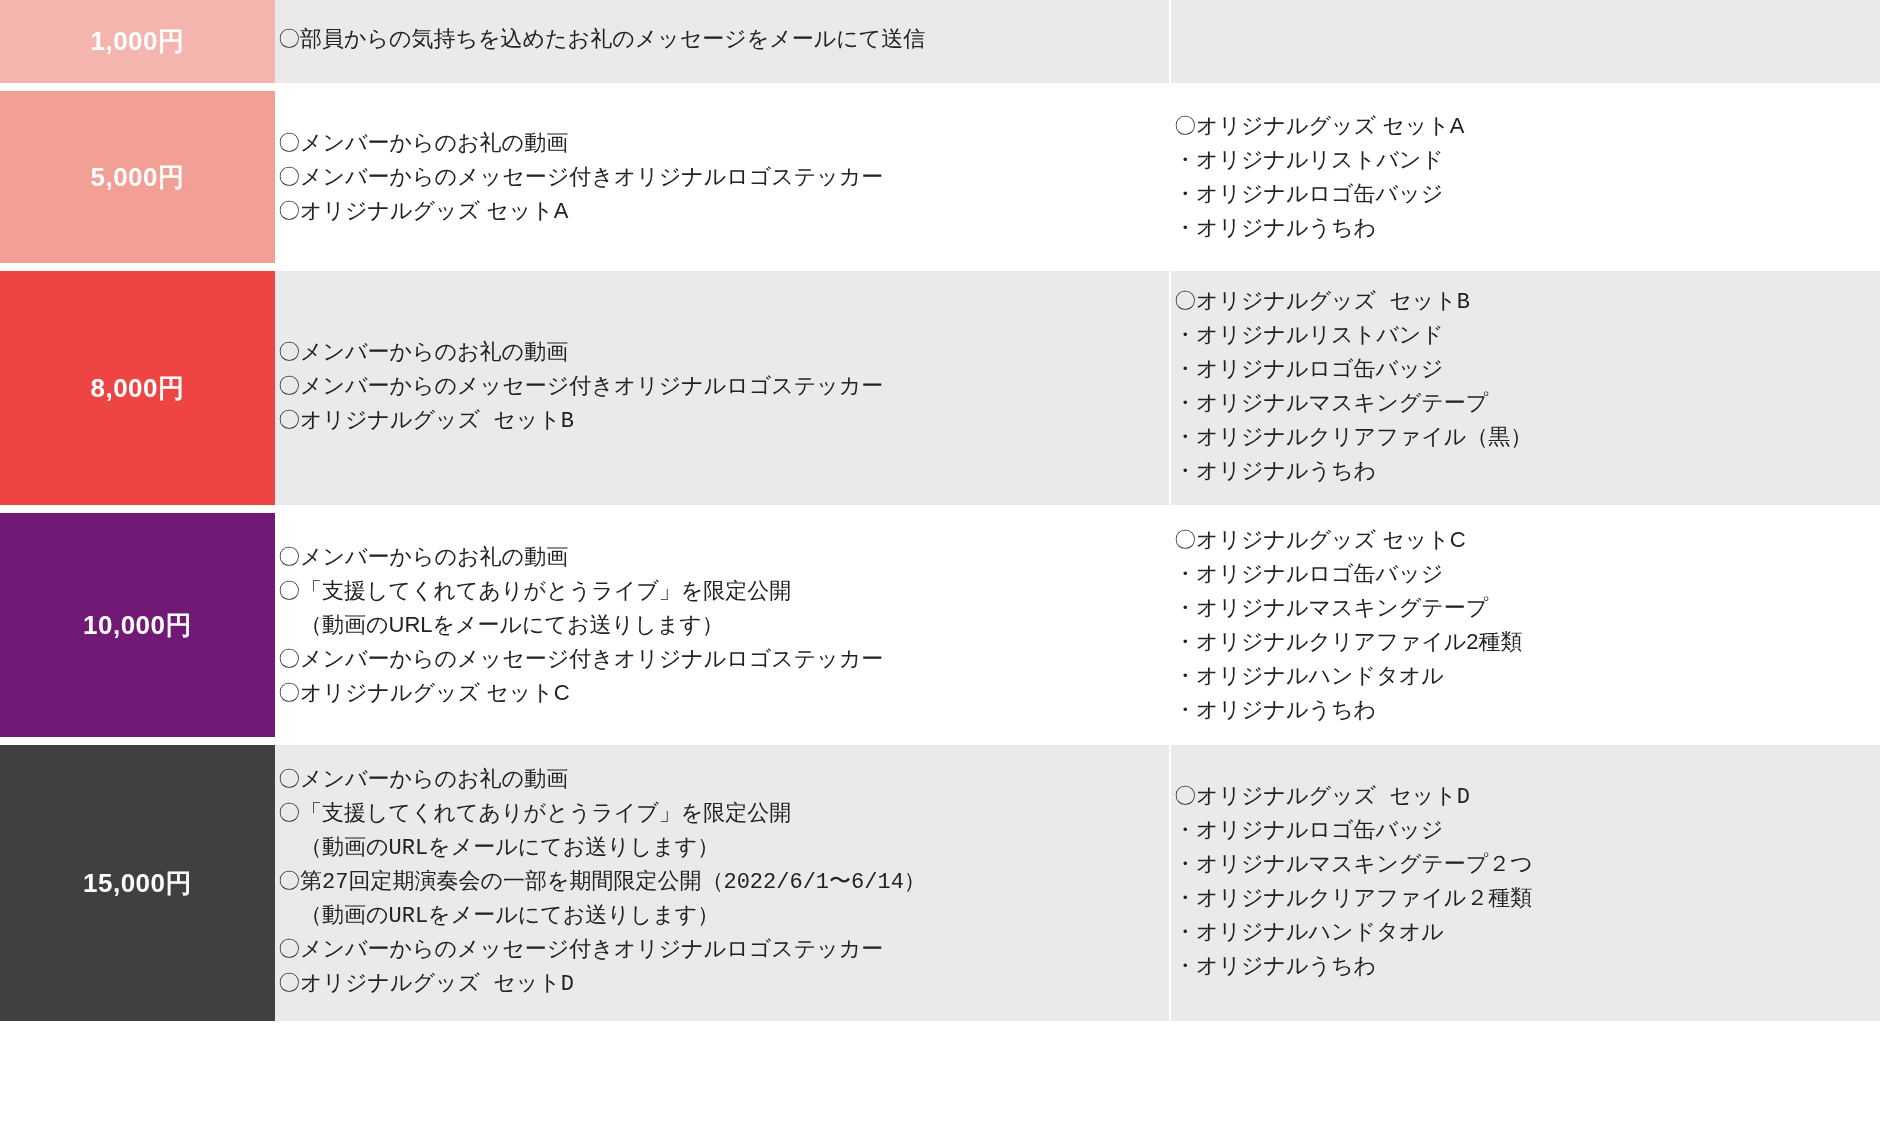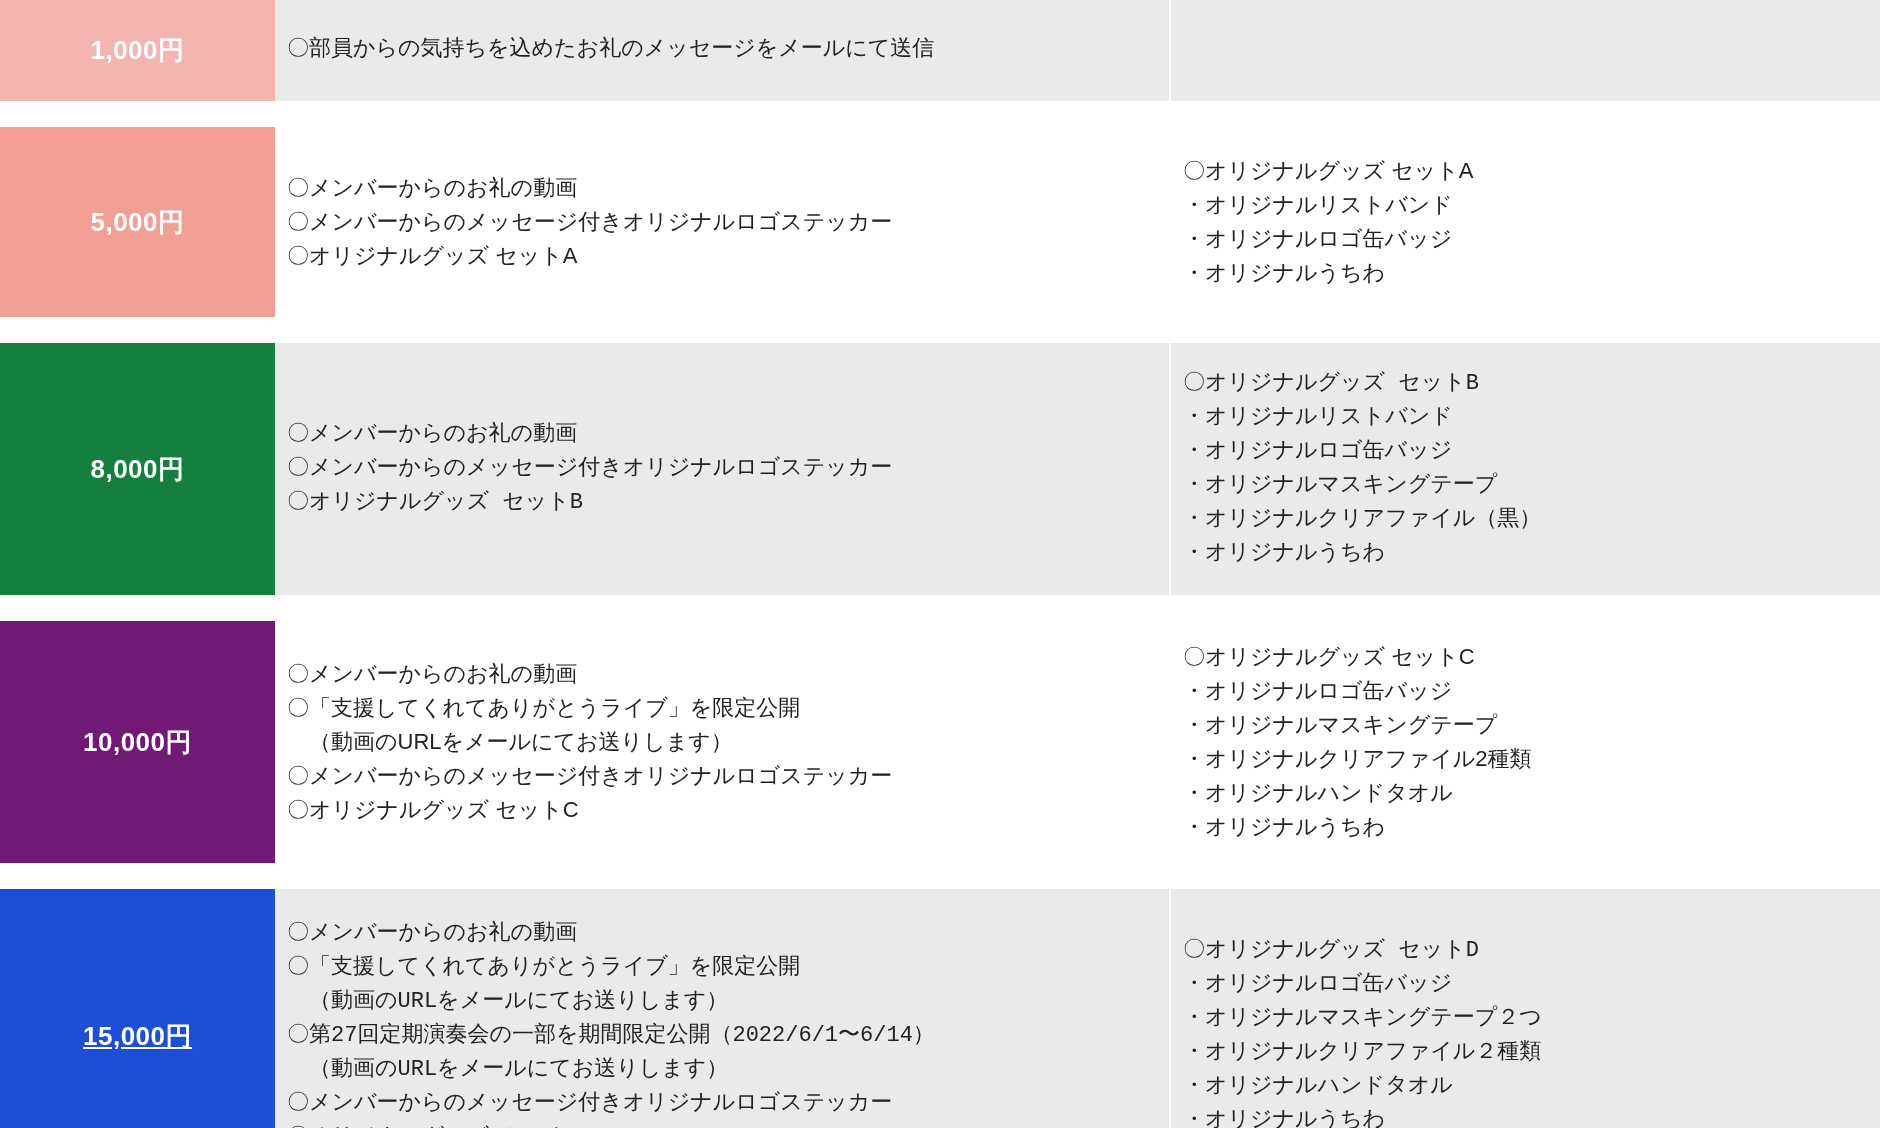--- a/index.html
+++ b/index.html
@@ -14,21 +14,21 @@
     color: #222222;
     overflow: hidden;
   }
   .reward-table {
     width: 1880px;
     border-collapse: collapse;
     table-layout: fixed;
   }
   .reward-table td {
     vertical-align: middle;
-    padding: 12px;
+    padding: 3px;
   }
   .col-amount { width: 275px; }
   .col-desc   { width: 895px; }
   .col-goods  { width: 710px; }
 
   .amount-cell {
     color: #ffffff;
     font-size: 26px;
     font-weight: bold;
     text-align: center;
@@ -98,21 +98,21 @@
       <td class="goods-cell">〇オリジナルグッズ セットA
 ・オリジナルリストバンド
 ・オリジナルロゴ缶バッジ
 ・オリジナルうちわ</td>
     </tr>
     <tr class="sep-row">
       <td colspan="3" class="sep"></td>
     </tr>
 
     <tr class="r2 row-shade-0">
-      <td class="amount-cell" style="background: #15803d;">8,000円</td>
+      <td class="amount-cell" style="background: #ef4444;">8,000円</td>
       <td class="desc-cell">〇メンバーからのお礼の動画
 〇メンバーからのメッセージ付きオリジナルロゴステッカー
 〇オリジナルグッズ セットB</td>
       <td class="goods-cell">〇オリジナルグッズ セットB
 ・オリジナルリストバンド
 ・オリジナルロゴ缶バッジ
 ・オリジナルマスキングテープ
 ・オリジナルクリアファイル（黒）
 ・オリジナルうちわ</td>
     </tr>
@@ -132,21 +132,21 @@
 ・オリジナルマスキングテープ
 ・オリジナルクリアファイル2種類
 ・オリジナルハンドタオル
 ・オリジナルうちわ</td>
     </tr>
     <tr class="sep-row">
       <td colspan="3" class="sep"></td>
     </tr>
 
     <tr class="r4 row-shade-0">
-      <td class="amount-cell" style="background: #1d4ed8; text-decoration: underline;">15,000円</td>
+      <td class="amount-cell" style="background: #404040;">15,000円</td>
       <td class="desc-cell">〇メンバーからのお礼の動画
 〇「支援してくれてありがとうライブ」を限定公開
 　（動画のURLをメールにてお送りします）
 〇第27回定期演奏会の一部を期間限定公開（2022/6/1〜6/14）
 　（動画のURLをメールにてお送りします）
 〇メンバーからのメッセージ付きオリジナルロゴステッカー
 〇オリジナルグッズ セットD</td>
       <td class="goods-cell">〇オリジナルグッズ セットD
 ・オリジナルロゴ缶バッジ
 ・オリジナルマスキングテープ２つ

